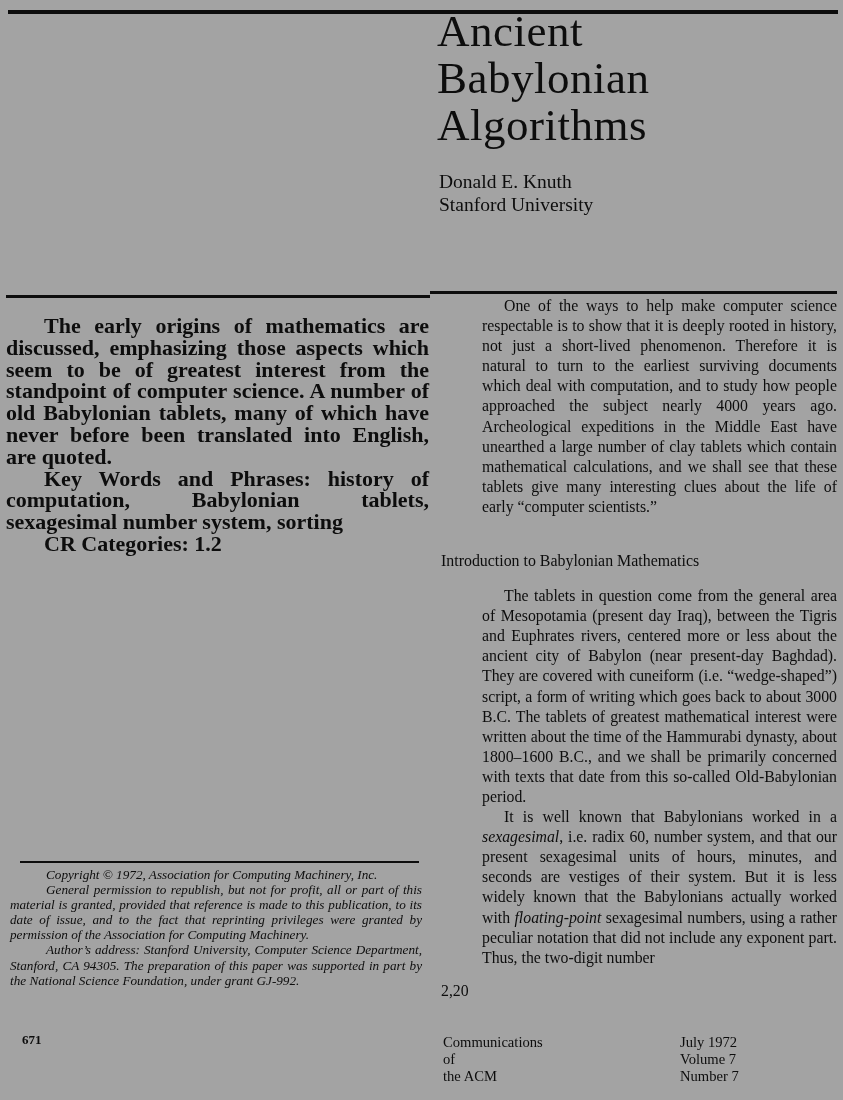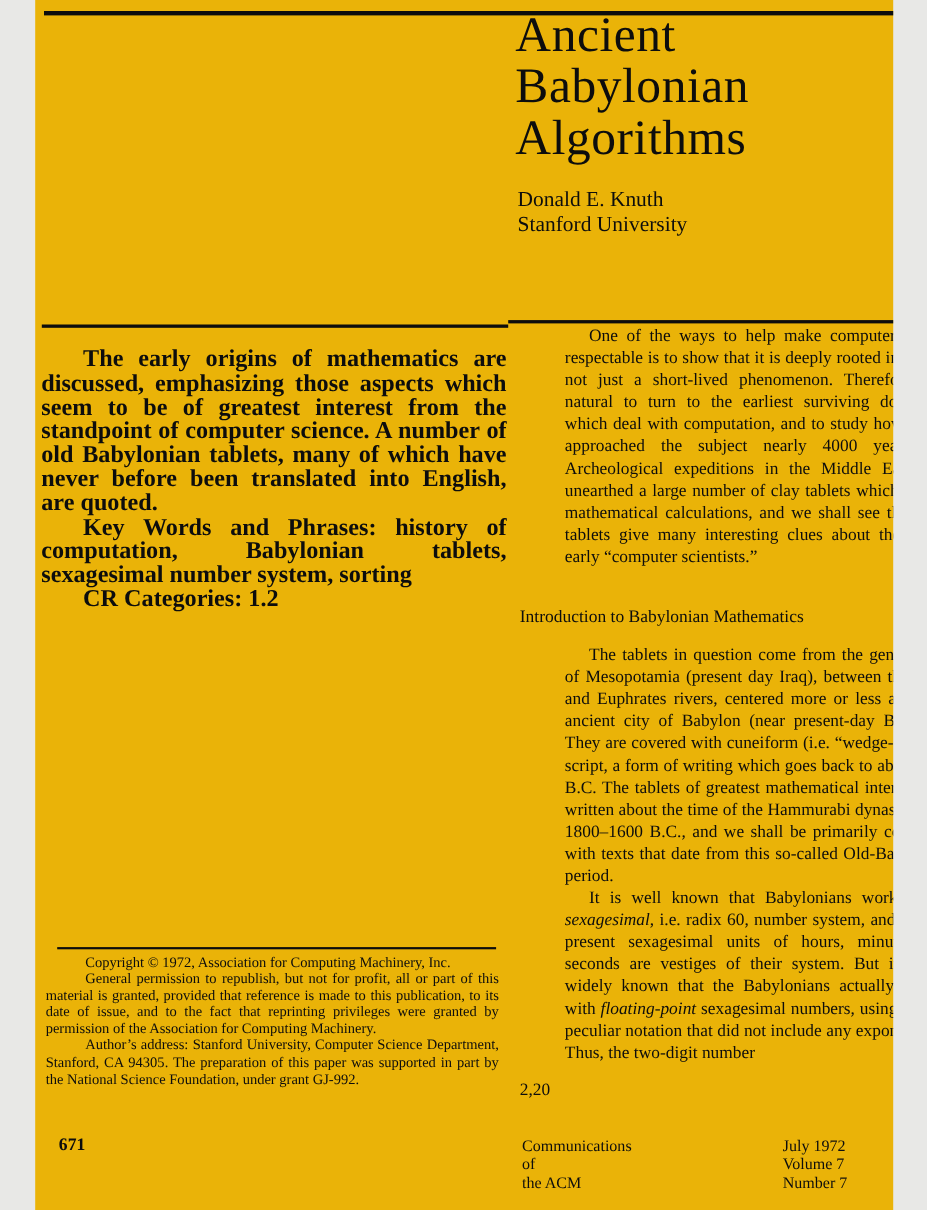--- a/index.html
+++ b/index.html
@@ -1,21 +1,21 @@
 <!DOCTYPE html>
 <html><head>
 <meta charset="utf-8">
 <style>
   html, body { margin: 0; padding: 0; background: #e8e8e6; }
   .page {
     position: relative;
-    width: 780px;
+    width: 843px;
     height: 1100px;
     margin: 0 auto;
-    background: #eab308;
+    background: #a3a3a3;
     color: #0d0d0d;
     font-family: "Liberation Serif", serif;
     overflow: hidden;
   }
   .rule { position: absolute; background: #0d0d0d; }
   .rule-top      { left: 8px;   top: 10px;  width: 830px; height: 4px; }
   .rule-mid-left { left: 6px;   top: 295px; width: 424px; height: 3px; }
   .rule-mid-right{ left: 430px; top: 291px; width: 407px; height: 3px; }
   .rule-foot     { left: 20px;  top: 861px; width: 399px; height: 2px; }
 
@@ -49,27 +49,27 @@
   .display-line { margin: 13px 0 12px 0 !important; text-align: left; }
   .it { font-style: italic; }
   .frac {
     display: inline-flex; flex-direction: column; align-items: center;
     vertical-align: -0.34em; font-size: 0.58em; line-height: 1.05;
   }
   .frac .num { border-bottom: 1.3px solid currentColor; padding: 0 1.5px; }
 
   .footnote {
     position: absolute; left: 10px; top: 867px; width: 412px;
-    font-size: 13.2px; line-height: 15.1px; text-align: justify;
+    font-size: 13.2px; line-height: 15.1px; text-align: justify; font-style: italic;
   }
   .footnote p { margin: 0; text-indent: 36px; }
 
   .pageno {
     position: absolute; left: 22px; top: 1032px;
-    font-weight: 700; font-size: 16px;
+    font-weight: 700; font-size: 13px;
   }
   .journal-footer {
     position: absolute; left: 443px; top: 1034px; width: 394px;
     font-size: 14.6px; line-height: 17px; display: flex; gap: 47px;
   }
   .jblock { width: 190px; }
 </style>
 </head>
 <body>
 

